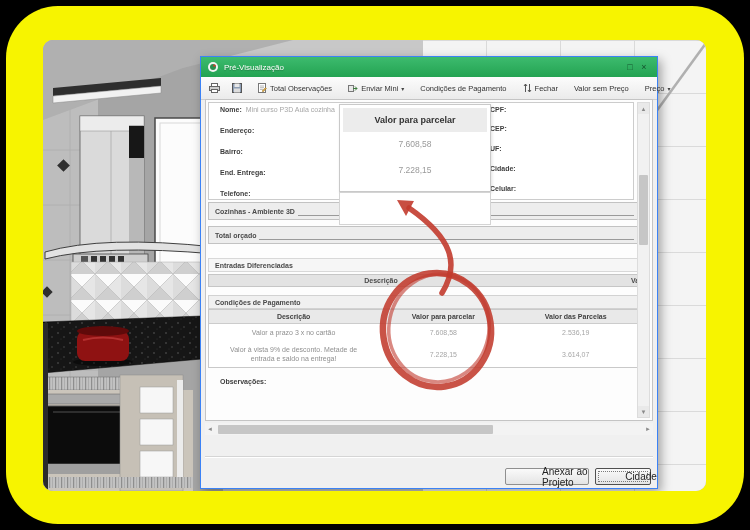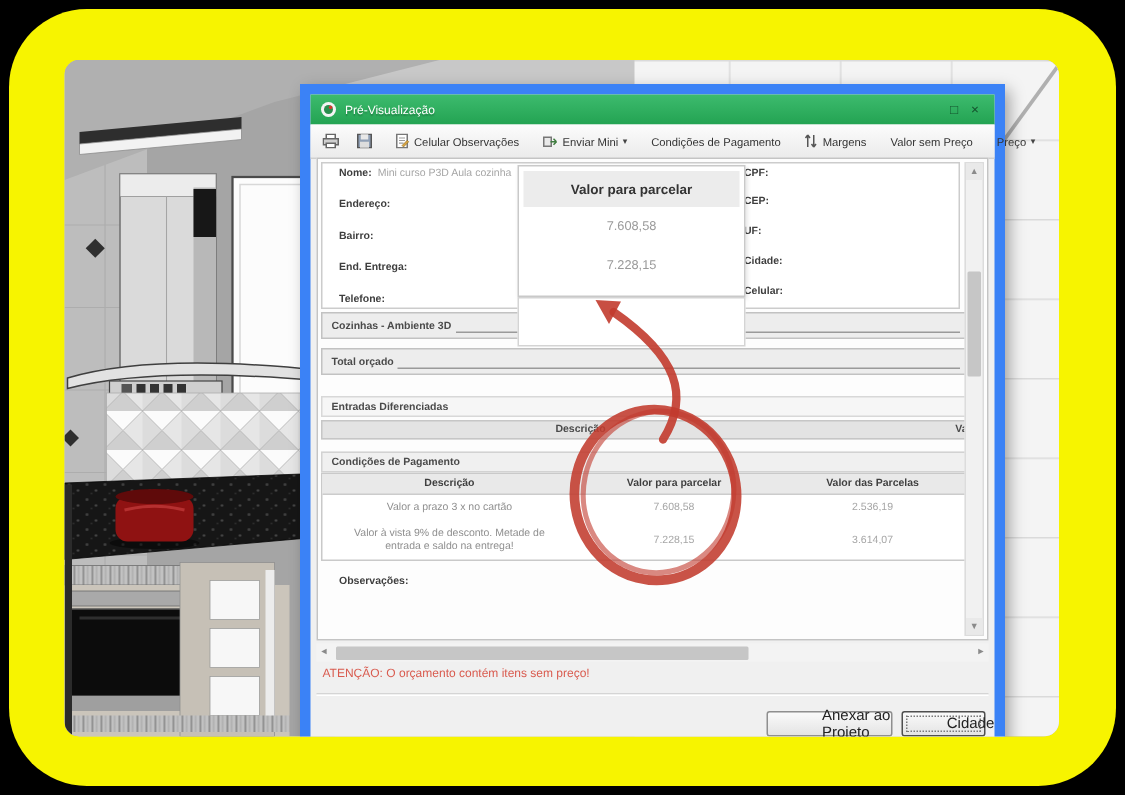--- a/index.html
+++ b/index.html
@@ -2,21 +2,21 @@
 <html><head>
 <meta charset="utf-8">
 <style>
   html,body{margin:0;padding:0;background:#000;}
   #stage{position:relative;width:750px;height:530px;background:#000;overflow:hidden;
          font-family:"Liberation Sans","DejaVu Sans",sans-serif;}
   .abs{position:absolute;}
   #frame{left:6px;top:6px;width:738px;height:518px;background:#f7f400;border-radius:52px;}
   #shot{left:43px;top:40px;width:663px;height:451px;background:#cfcfcf;border-radius:10px;overflow:hidden;}
   
-  #dlg{left:157px;top:16px;width:456px;height:431px;background:#f0f0f0;border:7px solid #3b82f6;
+  #dlg{left:157px;top:16px;width:456px;height:431px;background:#f0f0f0;border:1px solid #3b82f6;
        box-shadow:3px 4px 10px rgba(0,0,0,.35);font-size:7px;color:#3f3f3f;}
   #titlebar{left:0;top:0;right:0;height:20px;background:linear-gradient(#3dbb6e,#23a352);
             display:flex;align-items:center;padding:0 6px;color:#fff;}
   #titlebar .ttl{font-size:8px;text-shadow:0 1px 1px rgba(0,0,0,.25);}
   .tbtn{width:14px;height:12px;display:flex;align-items:center;justify-content:center;
         color:#15532e;font-size:9px;cursor:default;}
   #toolbar{left:0;top:20px;right:0;height:22px;background:linear-gradient(#fcfcfc,#ebebeb);
            border-bottom:1px solid #cfcfcf;display:flex;align-items:center;padding:0 4px;gap:4px;}
   .titem{display:flex;align-items:center;gap:3px;padding:2px 4px;color:#333;white-space:nowrap;font-size:7.5px;}
   .tsep{width:1px;height:14px;background:#d2d2d2;}
@@ -156,21 +156,21 @@
           </svg>
         </span>
         <span class="tsep"></span>
 
         <span class="titem">
           <svg class="icn" width="9" height="10" viewBox="0 0 9 10">
             <rect x="0.5" y="0.5" width="7" height="9" fill="#fff" stroke="#777"></rect>
             <path d="M2 3 H6 M2 4.7 H6 M2 6.4 H5" stroke="#999" stroke-width="0.7"></path>
             <path d="M5 9 L8.5 5.5 L7.5 4.5 L4 8 Z" fill="#d9a441" stroke="#8a6a20" stroke-width="0.4"></path>
           </svg>
-          <span>Celular Observações</span>
+          <span>Total Observações</span>
         </span>
         <span class="tsep"></span>
 
         <span class="titem">
           <svg class="icn" width="10" height="9" viewBox="0 0 10 9">
             <rect x="0.5" y="1.5" width="5" height="6" fill="#e9e9e9" stroke="#777"></rect>
             <path d="M5 4.5 H9 M9 4.5 L7 2.5 M9 4.5 L7 6.5" stroke="#3f7c3f" stroke-width="1" fill="none"></path>
           </svg>
           <span>Enviar Mini</span>
           <span class="caret">▾</span>
@@ -180,21 +180,21 @@
         <span class="titem">
           <span>Condições de Pagamento</span>
         </span>
         <span class="tsep"></span>
 
         <span class="titem">
           <svg class="icn" width="9" height="10" viewBox="0 0 9 10">
             <path d="M2.5 1 V9 M2.5 1 L1 3 M2.5 1 L4 3" stroke="#555" stroke-width="1" fill="none"></path>
             <path d="M6.5 9 V1 M6.5 9 L5 7 M6.5 9 L8 7" stroke="#555" stroke-width="1" fill="none"></path>
           </svg>
-          <span>Margens</span>
+          <span>Fechar</span>
         </span>
         <span class="tsep"></span>
 
         <span class="titem">
           <span>Valor sem Preço</span>
         </span>
         <span class="tsep"></span>
 
         <span class="titem">
           <span>Preço</span>
@@ -276,21 +276,20 @@
           <span class="thumb" style="left:1px;right:1px;top:72px;height:70px"></span>
         </div>
       </div>
 
       <div class="abs" style="left:4px;top:366px;width:448px;height:12px;background:#f3f3f3;">
         <span class="sbtn" style="left:0;width:10px;height:12px;background:none;">◄</span>
         <span class="sbtn" style="right:0;left:auto;width:10px;height:12px;background:none;">►</span>
         <span class="thumb" style="left:13px;top:1.5px;width:275px;height:9px"></span>
       </div>
 
-      <div class="abs" style="left:8px;top:381px;font-size:8px;color:#d95b4f;">ATENÇÃO: O orçamento contém itens sem preço!</div>
 
       <div class="abs" style="left:4px;top:399px;width:448px;border-top:1px solid #d5d5d5;border-bottom:1px solid #fff;"></div>
 
       <div class="btn abs" style="left:304px;top:411px;width:84px;height:17px;">Anexar ao Projeto</div>
       <div class="btn abs" style="left:394px;top:411px;width:56px;height:17px;border-color:#4f4f4f;outline:1px dotted #7a7a7a;outline-offset:-4px;">Cidade</div>
     </div>
 
     <svg class="abs" style="left:0;top:0;pointer-events:none" width="663" height="451" viewBox="0 0 663 451">
       <ellipse cx="394" cy="290" rx="54" ry="57" fill="none" stroke="#c23b2e" stroke-width="6.5" opacity="0.88" transform="rotate(-8 394 290)"></ellipse>
       <ellipse cx="396" cy="288" rx="50" ry="54" fill="none" stroke="#c23b2e" stroke-width="3.5" opacity="0.6" transform="rotate(12 396 288)"></ellipse>

